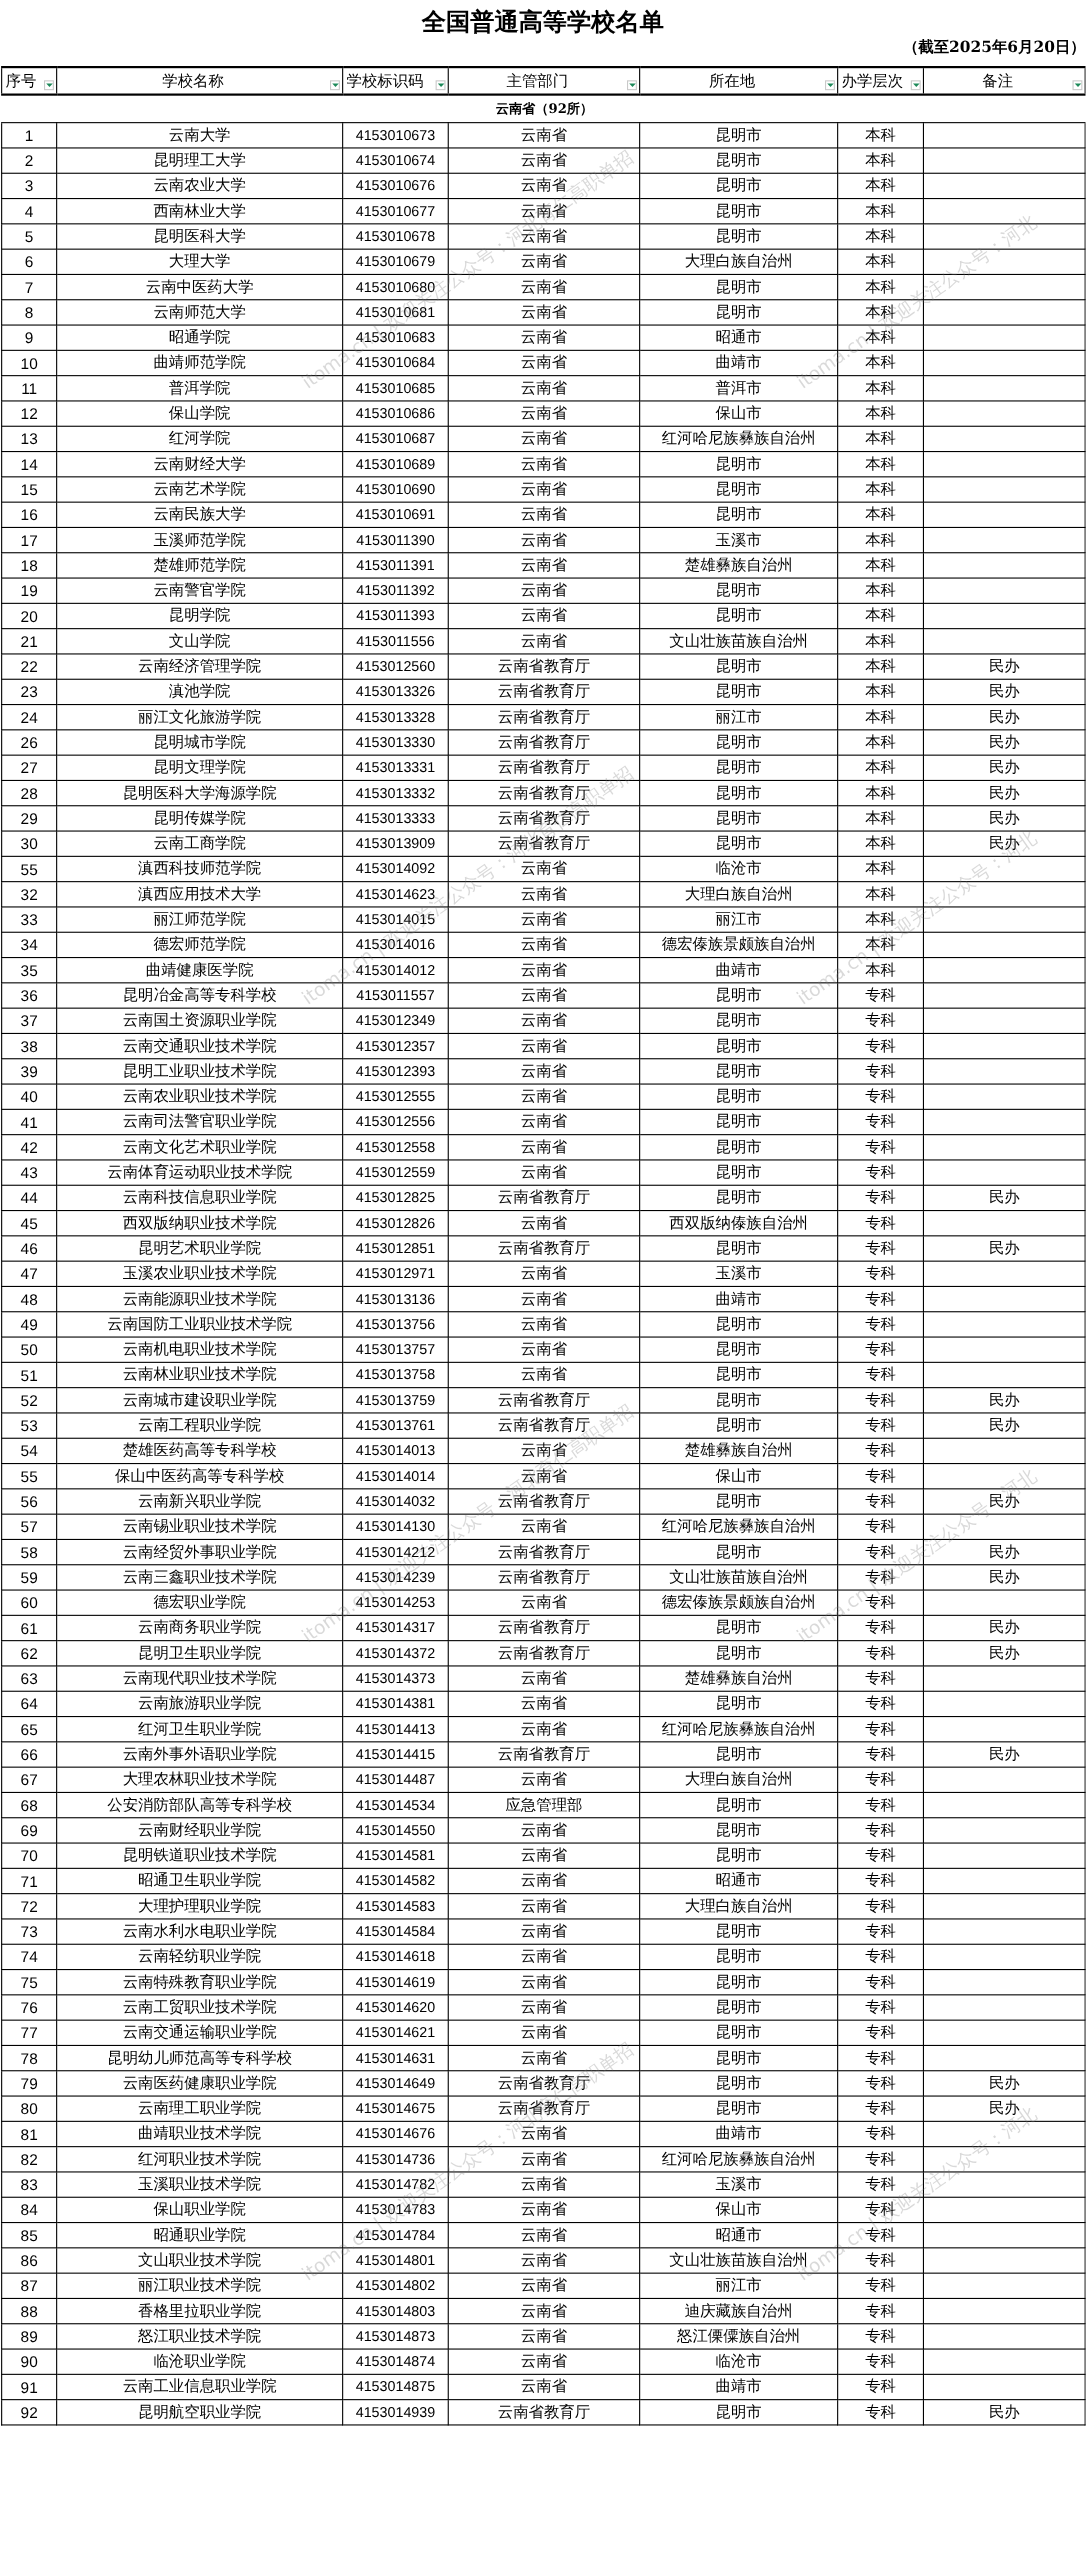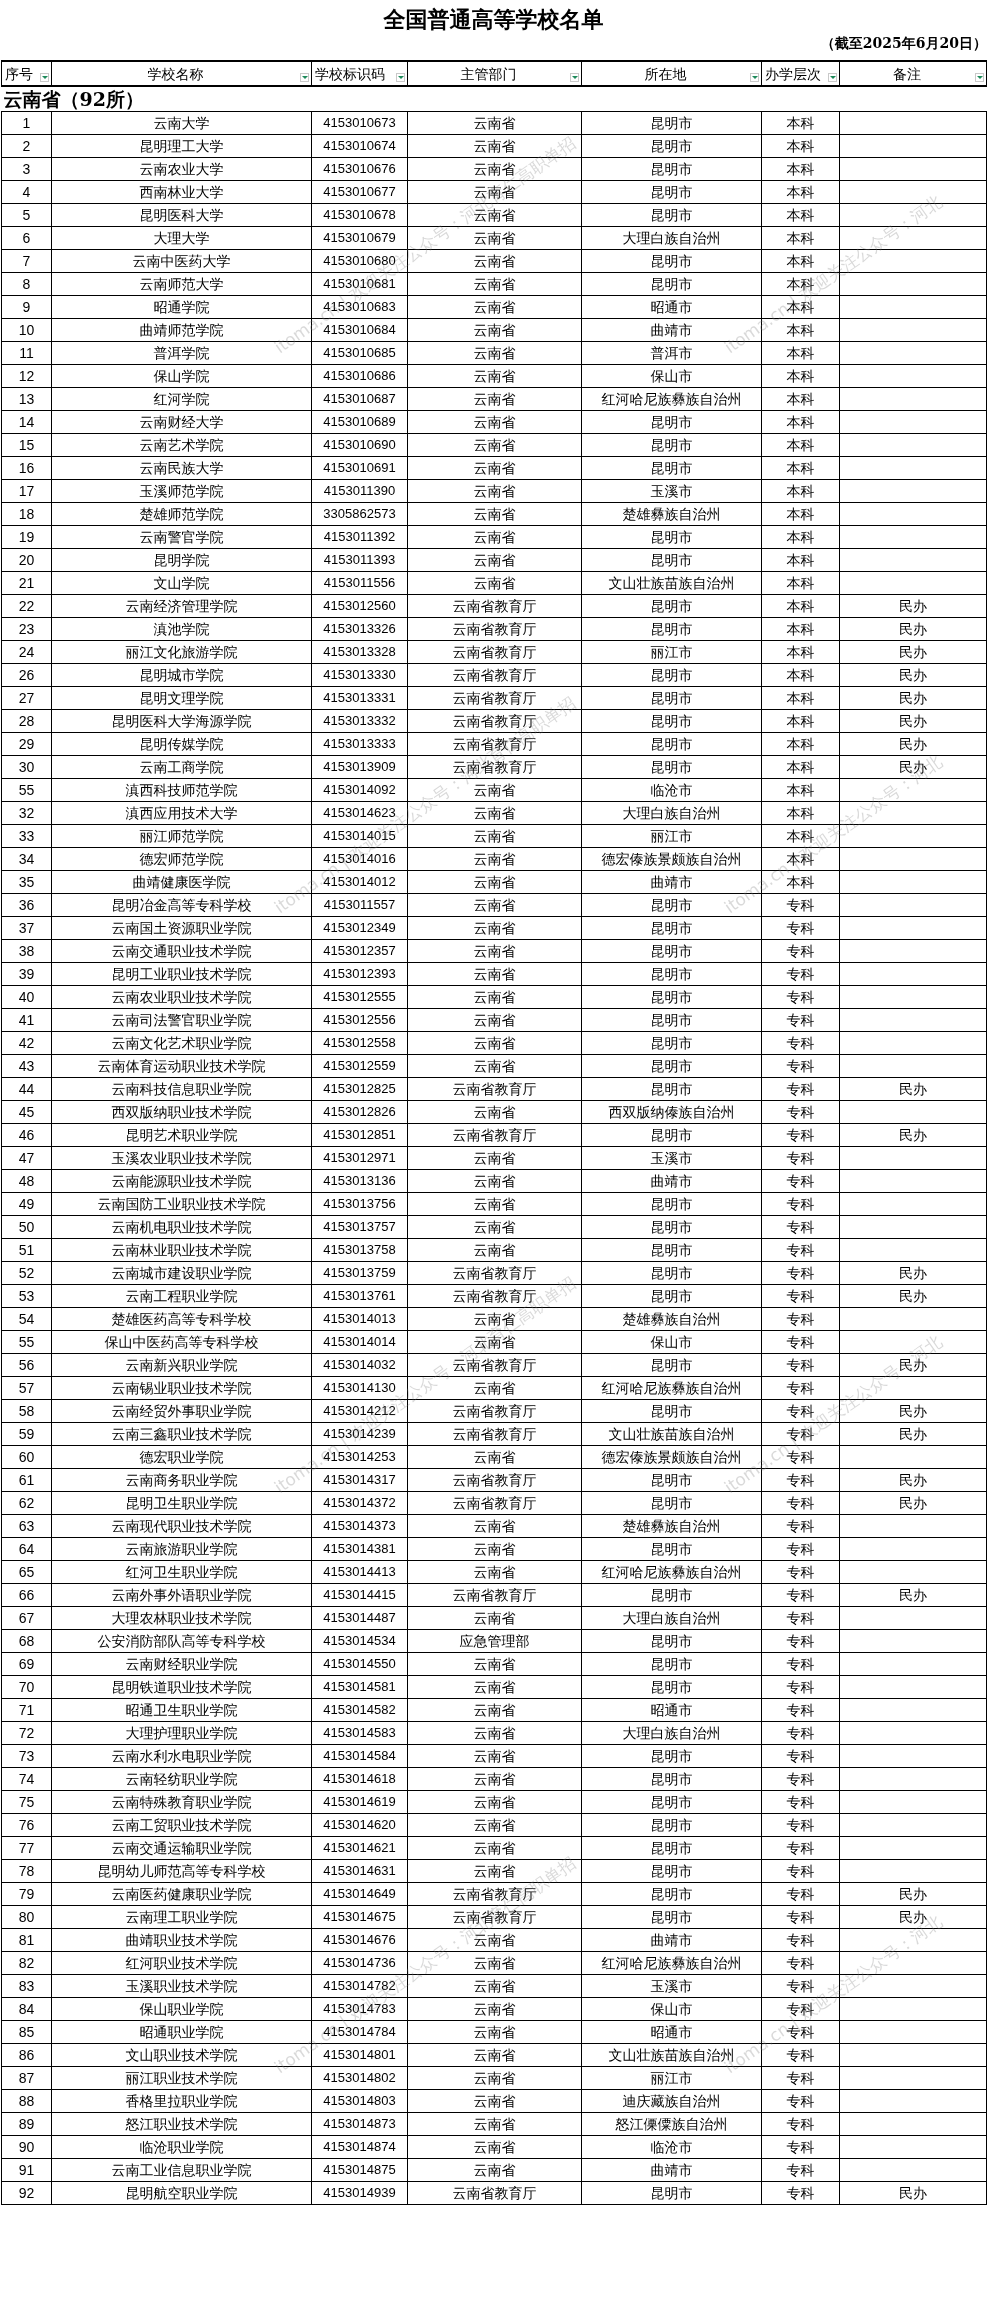--- a/index.html
+++ b/index.html
@@ -6,21 +6,21 @@
   body{width:987px;height:2317px;overflow:hidden;position:relative;font-family:"DejaVu Sans","Liberation Sans",sans-serif;color:#000;}
   .title{position:absolute;left:0;top:6px;width:987px;text-align:center;font-family:Liberation Sans, sans-serif;font-weight:bold;font-size:22px;line-height:28px;}
   .subtitle{position:absolute;left:0;top:34px;width:987px;text-align:right;font-family:"DejaVu Serif","Liberation Serif",serif;font-weight:bold;font-size:14px;line-height:18px;}
   table{position:absolute;left:1px;top:60px;border-collapse:collapse;table-layout:fixed;width:985px;}
   td,th{border:1px solid #000;padding:0;height:22px;font-size:14px;font-weight:normal;text-align:center;white-space:nowrap;overflow:hidden;line-height:22px;}
   th{height:23px;border-width:2px 1px 2px 1px;position:relative;font-size:14px;}
   th .lbl{display:block;overflow:hidden;white-space:nowrap;padding-right:12px;}
   th .dd{position:absolute;right:2px;bottom:3px;width:9px;height:9px;background:#fff;border:1px solid #c9c9c9;box-sizing:border-box;}
   th .dd:after{content:"";position:absolute;left:1px;top:2px;border-left:3px solid transparent;border-right:3px solid transparent;border-top:3px solid #1e8a5a;}
   th.left .lbl{text-align:left;padding-left:3px;}
-  tr.section td{border-left:none;border-right:none;border-top:2px solid #000;text-align:left;font-weight:bold;font-size:19px;height:24px;padding-left:2px;font-family:"DejaVu Serif","Liberation Serif",serif;}
+  tr.section td{border-left:none;border-right:none;border-top:2px solid #000;text-align:center;font-weight:bold;font-size:12px;height:24px;padding-left:2px;font-family:"DejaVu Serif","Liberation Serif",serif;}
   td.code{font-family:"Liberation Sans",sans-serif;font-size:13px;letter-spacing:0;}
   td.num{font-family:"Liberation Sans",sans-serif;}
   .wm{position:absolute;color:rgba(120,120,120,0.28);font-size:17px;transform:rotate(-35deg);transform-origin:left top;white-space:nowrap;pointer-events:none;}
 </style>
 </head>
 <body>
 
 <div class="title">全国普通高等学校名单</div>
 <div class="subtitle">（截至2025年6月20日）</div>
 
@@ -219,21 +219,21 @@
         <td>玉溪师范学院</td>
         <td class="code">4153011390</td>
         <td>云南省</td>
         <td>玉溪市</td>
         <td>本科</td>
         <td></td>
       </tr>
       <tr>
         <td class="num">18</td>
         <td>楚雄师范学院</td>
-        <td class="code">3305862573</td>
+        <td class="code">4153011391</td>
         <td>云南省</td>
         <td>楚雄彝族自治州</td>
         <td>本科</td>
         <td></td>
       </tr>
       <tr>
         <td class="num">19</td>
         <td>云南警官学院</td>
         <td class="code">4153011392</td>
         <td>云南省</td>

